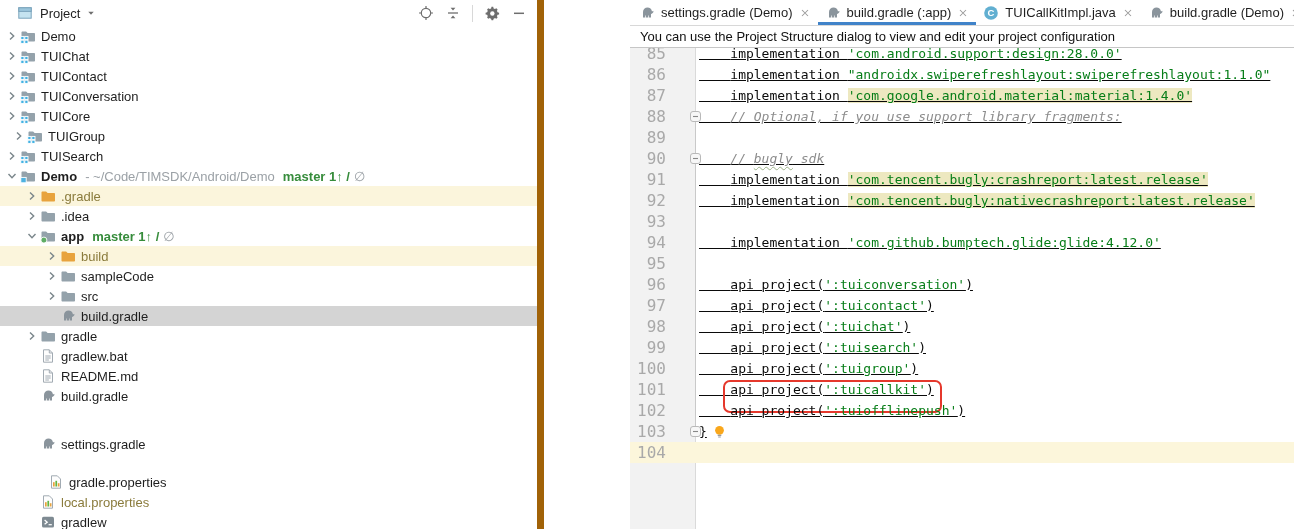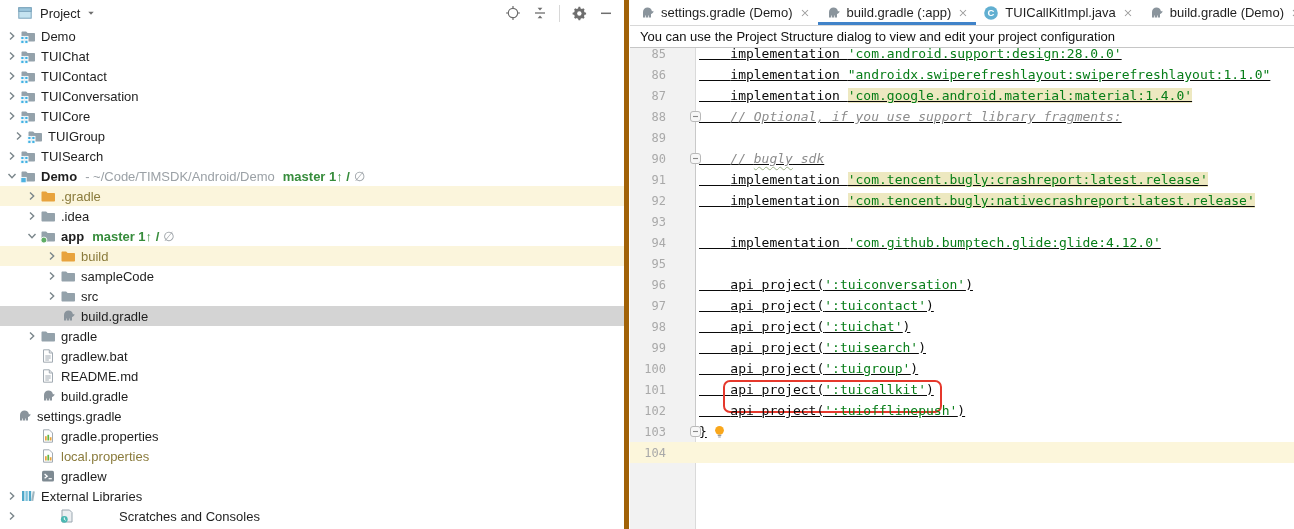--- a/index.html
+++ b/index.html
@@ -1,22 +1,22 @@
 <!DOCTYPE html>
 <html style="--accent-blue: #4083C9; --selection-gray: #D4D4D4; --excluded-row-bg: #FBF5DC; --olive-text: #8A7B3C; --vcs-green: #368C3B; --string-green: #067D17; --string-highlight-bg: #EDE8C0; --comment-gray: #8C8C8C; --caret-row-bg: #FCF6DB; --error-box-red: #E5382C; --gutter-bg: #F2F2F2; --line-number-gray: #A9A9A9;"><head>
 <meta charset="utf-8">
 <style>
   html,body{margin:0;padding:0;}
   body{width:1294px;height:529px;overflow:hidden;background:#fff;
        font-family:"Liberation Sans",sans-serif;-webkit-font-smoothing:antialiased;}
   #app{position:relative;width:1294px;height:529px;background:#fff;}
 
   
-  #project-panel{position:absolute;left:0;top:0;width:629px;height:529px;box-sizing:border-box;
-    background:#fff;border-right:5px solid #a16207;overflow:hidden;}
+  #project-panel{position:absolute;left:0;top:0;width:544px;height:529px;box-sizing:border-box;
+    background:#fff;border-right:7px solid #a16207;overflow:hidden;}
   .panel-header{height:26px;display:flex;align-items:center;padding:0 10px 0 17px;}
   .panel-title{font-size:13px;color:#1f1f1f;margin:0 3px 0 7px;}
   #panel-header-icons{margin-left:auto;display:flex;align-items:center;gap:11px;}
   .hdr-sep{width:1px;height:17px;background:#D8D8D8;}
   .icn{display:inline-flex;width:16px;height:16px;flex:0 0 16px;align-items:center;justify-content:center;}
   .icn svg{width:16px;height:16px;display:block;}
   .icn.small svg{width:12px;height:12px;}
 
   #tree{font-size:13px;color:#1E1E1E;}
   .trow{height:20px;display:flex;align-items:center;cursor:pointer;white-space:nowrap;}
@@ -46,21 +46,21 @@
     background:#fff;border-bottom:1px solid #C6C6C6;box-sizing:border-box;}
 
   #code-area{position:relative;flex:1;overflow:hidden;background:#fff;}
   #gutter-strip{position:absolute;left:0;top:0;bottom:0;width:66px;background:var(--gutter-bg);
     border-right:1px solid #DADADA;box-sizing:border-box;}
   #fold-line{position:absolute;left:65px;top:74px;height:304px;width:1px;background:#C9C9C9;}
   #code-rows{position:absolute;left:0;top:-5px;right:0;}
   .crow{display:flex;height:21px;align-items:center;position:relative;
     font-family:"DejaVu Sans Mono","Liberation Mono",monospace;font-size:13px;}
   .crow.caret{background:var(--caret-row-bg);}
-  .lnum{width:36px;flex:0 0 36px;text-align:right;color:var(--line-number-gray);font-size:12px;}
+  .lnum{width:36px;flex:0 0 36px;text-align:right;color:var(--line-number-gray);font-size:16px;}
   .lfold{width:30px;flex:0 0 30px;position:relative;height:100%;overflow:visible;}
   .fold-marker{position:absolute;left:24px;top:5px;width:11px;height:11px;}
   .fold-marker svg{width:11px;height:11px;display:block;}
   .ltext{white-space:pre;color:#0a0a0a;padding-left:3px;display:block;text-decoration:underline;}
   .seg-plain{color:#0a0a0a;}
   .seg-str{color:var(--string-green);}
   .seg-strhl{color:var(--string-green);background:var(--string-highlight-bg);}
   .seg-cmt{color:var(--comment-gray);font-style:italic;}
   .seg-cmtt{color:var(--comment-gray);font-style:italic;
     text-decoration:underline wavy #9DB38A;text-decoration-thickness:1px;text-underline-offset:3px;}
@@ -395,30 +395,30 @@
         </div>
         <div class="trow" style="padding-left: 24px;">
           <span class="chev-spacer"></span>
           <span class="icn">
             <svg viewBox="0 0 16 16">
               <path d="M12.7 5.3C12.2 3.5 10.6 2.4 8.6 2.4 6 2.4 4 4.3 4 6.9v5.6h2.2v-1.9h.7v1.9h2.2v-1.9h.7v1.9H12V8.9c1-.1 1.9-.7 2.3-1.6.2-.5.2-1.1-.1-1.6-.2.4-.7.6-1.1.5-.2 0-.3-.1-.4-.2z" fill="#8A949C"></path>
             </svg>
           </span>
           <span class="tlabel">build.gradle</span>
         </div>
-        <div class="trow" style="">
+        <div class="trow" style="padding-left: 24px; margin-top: 28px;">
           <span class="chev-spacer"></span>
           <span class="icn">
             <svg viewBox="0 0 16 16">
               <path d="M12.7 5.3C12.2 3.5 10.6 2.4 8.6 2.4 6 2.4 4 4.3 4 6.9v5.6h2.2v-1.9h.7v1.9h2.2v-1.9h.7v1.9H12V8.9c1-.1 1.9-.7 2.3-1.6.2-.5.2-1.1-.1-1.6-.2.4-.7.6-1.1.5-.2 0-.3-.1-.4-.2z" fill="#8A949C"></path>
             </svg>
           </span>
           <span class="tlabel">settings.gradle</span>
         </div>
-        <div class="trow" style="padding-left: 24px;">
+        <div class="trow" style="padding-left: 32px; margin-top: 18px;">
           <span class="chev-spacer"></span>
           <span class="icn">
             <svg viewBox="0 0 16 16">
               <path d="M3.5 1.8h5.8l3.2 3.2v9.2H3.5z" fill="#FDFDFD" stroke="#A2ABB3"></path>
               <rect x="5" y="8.2" width="1.7" height="4.3" fill="#E8A33D"></rect>
               <rect x="7.4" y="6.8" width="1.7" height="5.7" fill="#62B543"></rect>
               <rect x="9.8" y="9.2" width="1.7" height="3.3" fill="#E8A33D"></rect>
             </svg>
           </span>
           <span class="tlabel">gradle.properties</span>

